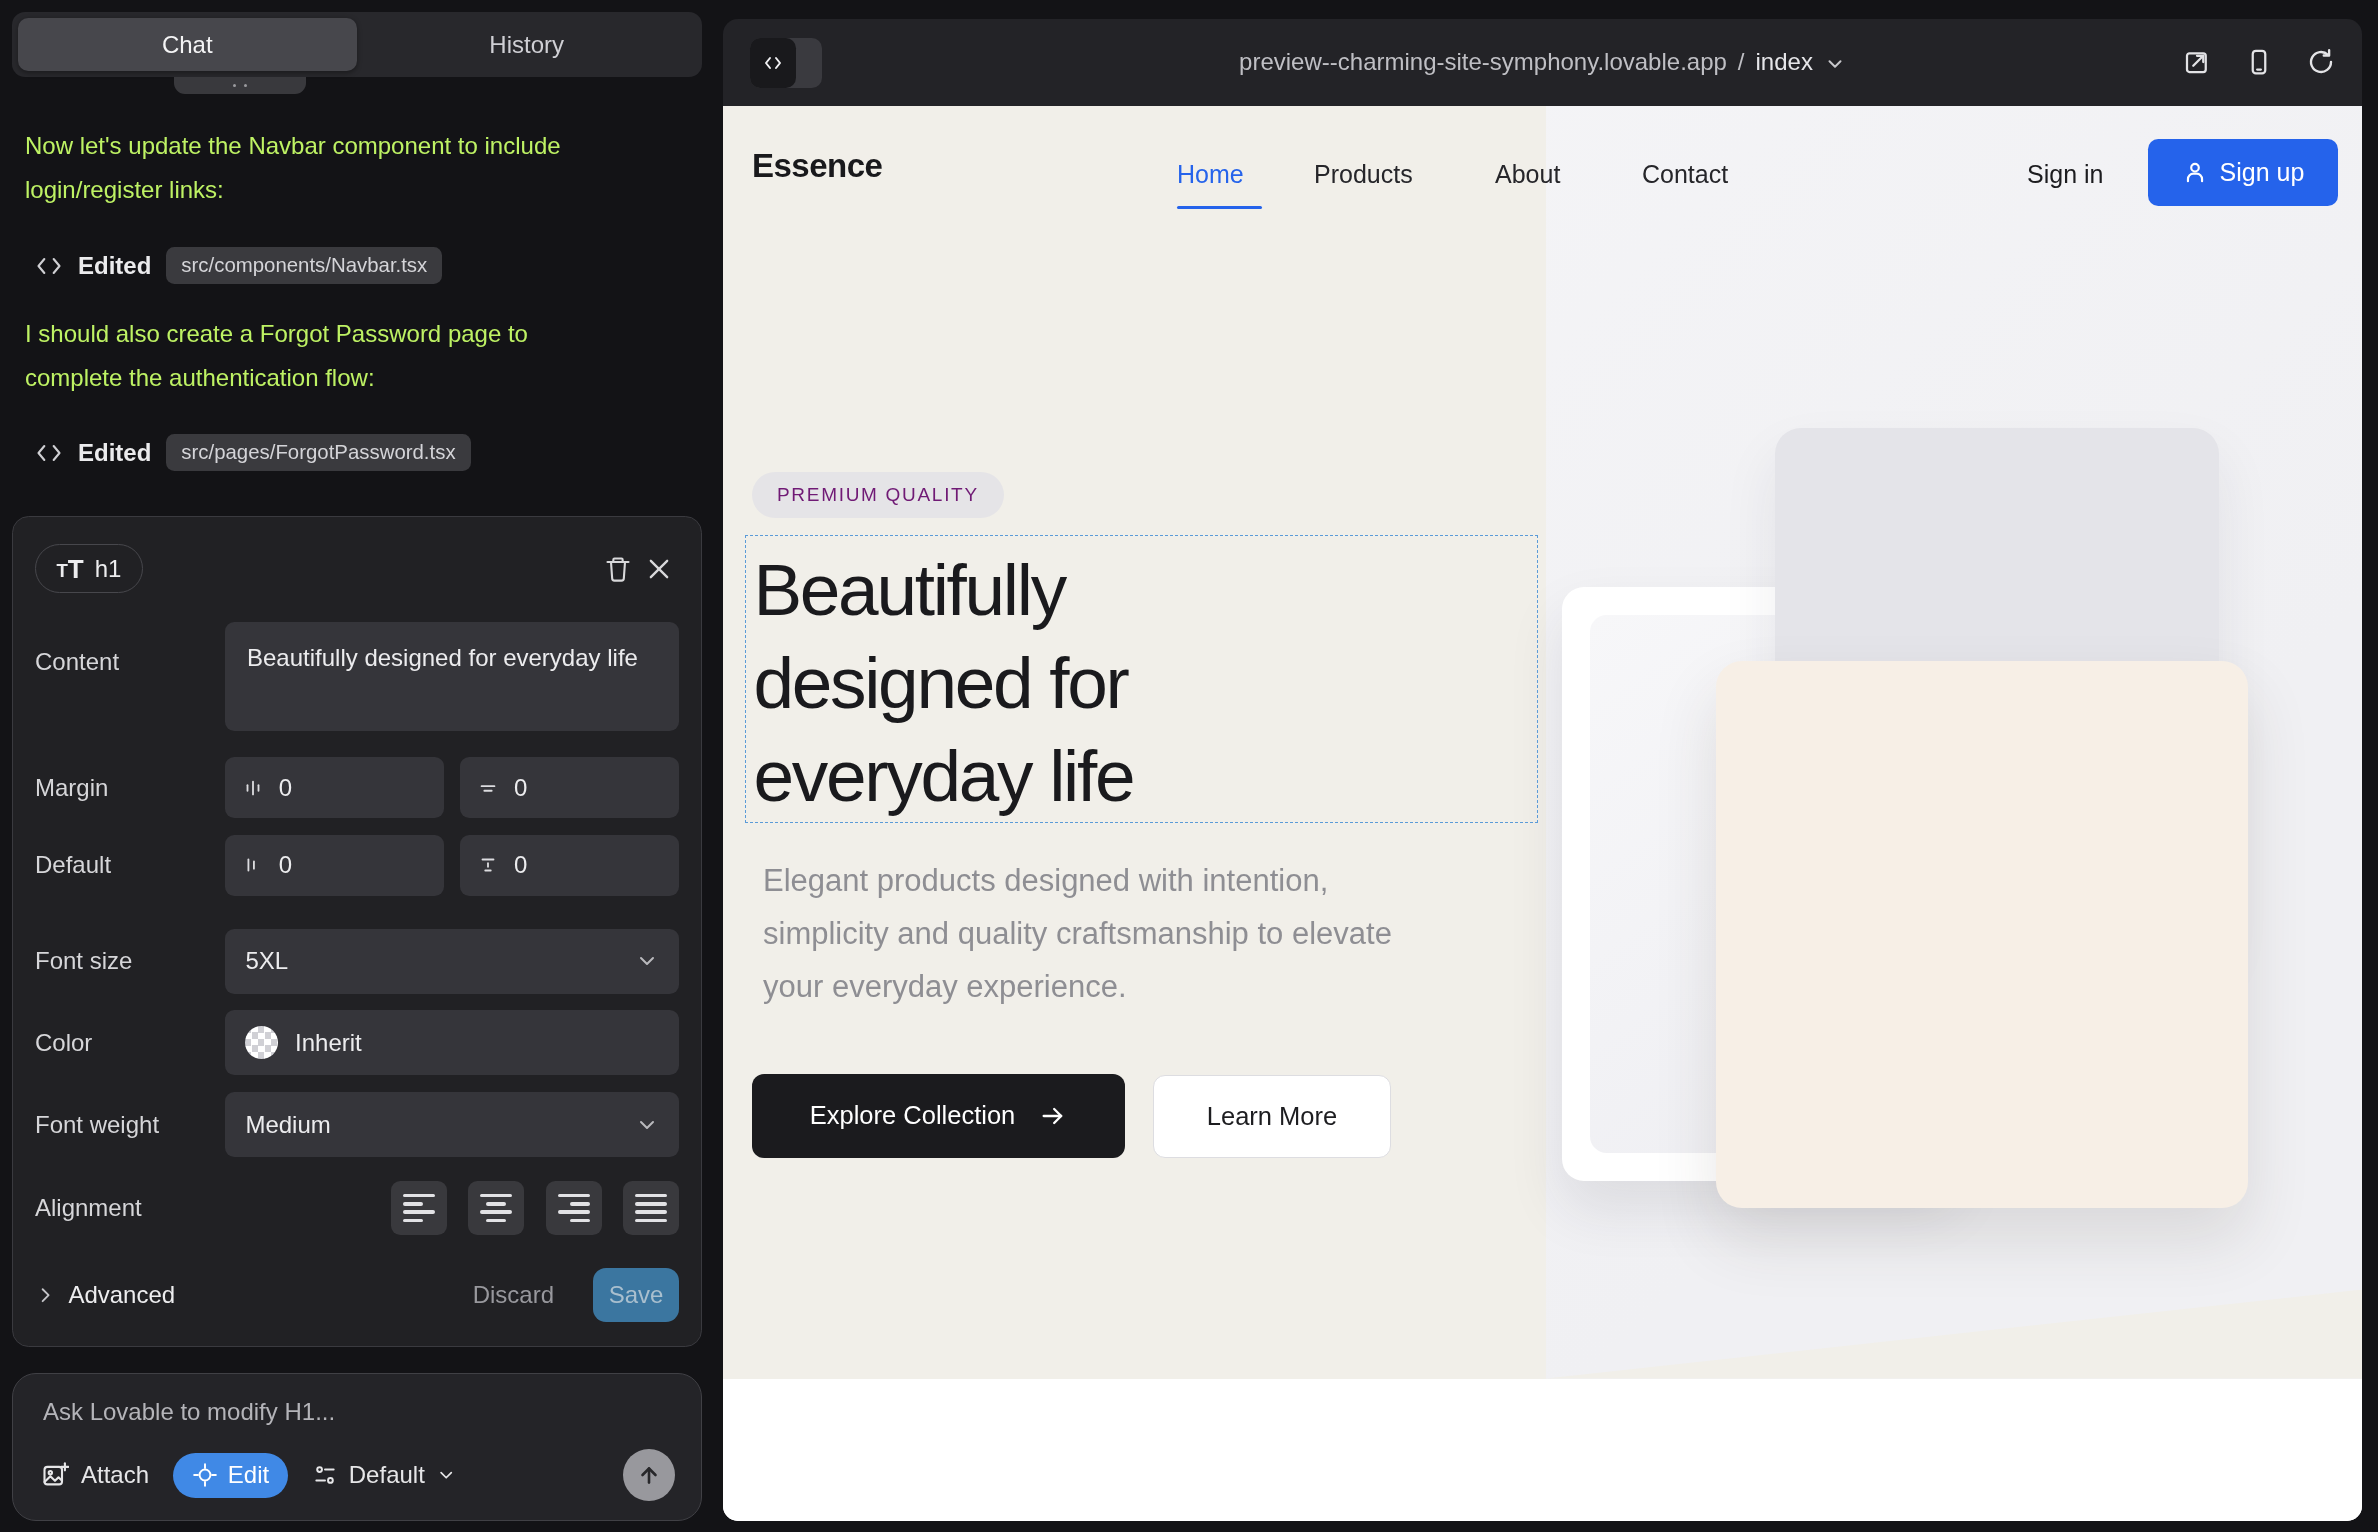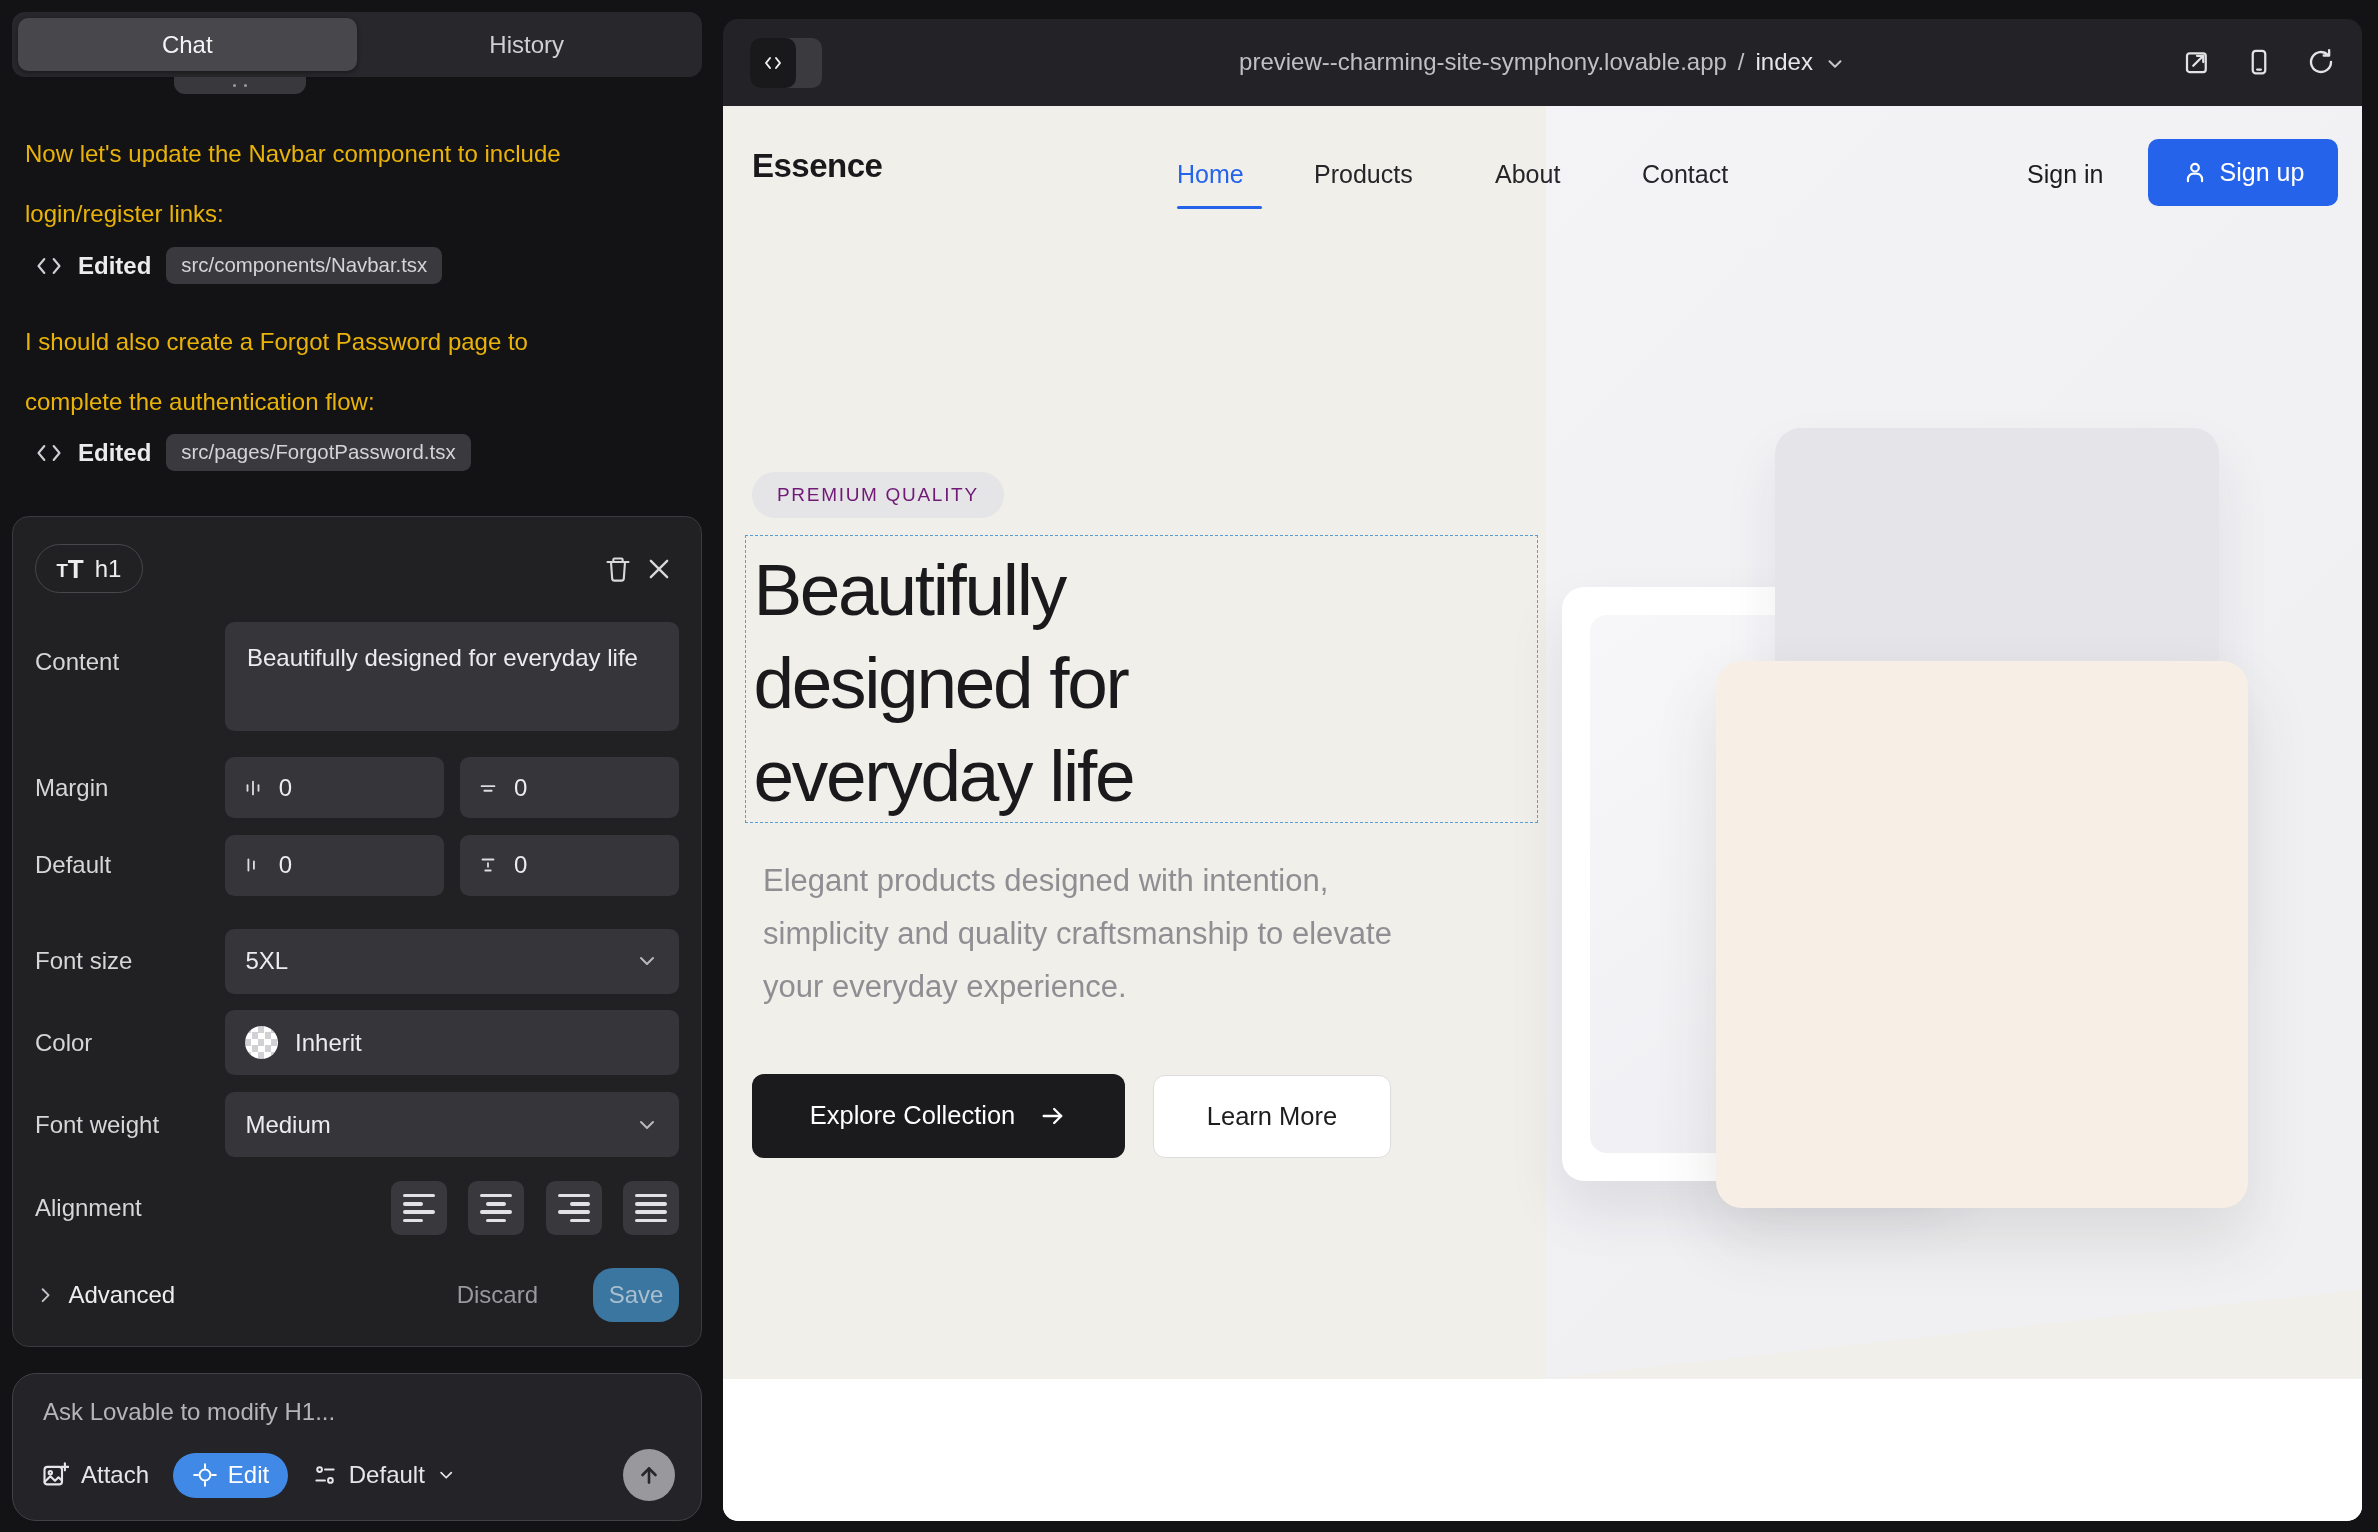--- a/index.html
+++ b/index.html
@@ -7,21 +7,21 @@
   .app{position:relative;width:2378px;height:1532px;background:#131316;overflow:hidden;}
   svg{display:block;}
 
   
   .tabbar{position:absolute;left:12px;top:12px;width:690px;height:65px;background:#28282c;border-radius:13px;display:flex;padding:5.6px;}
   .tab{flex:1;display:flex;align-items:center;justify-content:center;font-size:24px;color:#cfcfd4;border-radius:10.2px;cursor:pointer;}
   .tab.active{background:#47474c;color:#f4f4f5;box-shadow:0 1.9px 5.6px rgba(0,0,0,.35);}
   .clipped-chip{position:absolute;left:174px;top:77px;width:132px;height:16.7px;background:#39393d;border-radius:0 0 11px 11px;display:flex;align-items:center;justify-content:center;gap:7.4px;}
   .clipped-chip i{width:3.7px;height:3.7px;border-radius:50%;background:#9a9a9e;}
 
-  .msg{position:absolute;left:25px;width:557px;font-size:24px;line-height:60px;color:#eab308;}
+  .msg{position:absolute;left:25px;width:557px;font-size:24px;line-height:44px;color:#bef264;}
   .msg1{top:124px;} .msg2{top:312px;}
   .edited-row{position:absolute;left:35px;height:45px;display:flex;align-items:center;gap:15px;}
   .edited1{top:243px;} .edited2{top:430px;}
   .edited-row .code-ic{color:#cfcfd3;}
   .edited-label{font-size:24px;font-weight:700;color:#ebebed;}
   .file-chip{background:#3a3a3e;border-radius:8.3px;padding:7.4px 15px;font-size:20.4px;color:#d4d4d8;}
 
   
   .editor{position:absolute;left:12px;top:516px;width:690px;height:831px;background:#212124;border:1.4px solid #3a3a3f;border-radius:16.7px;padding:22px 22px 0 22px;}
   .ed-head{display:flex;align-items:center;height:59px;}
@@ -45,21 +45,21 @@
   .aln-btn{width:56px;height:54px;background:#39393d;border-radius:9.3px;display:flex;flex-direction:column;align-items:center;justify-content:center;gap:4.6px;cursor:pointer;padding:0 12px;}
   .aln-btn b{display:block;height:3.7px;border-radius:1.9px;background:#e2e2e5;width:100%;}
   .aln-left b:nth-child(2),.aln-left b:nth-child(4){width:62%;margin-right:auto;}
   .aln-center b:nth-child(2),.aln-center b:nth-child(4){width:62%;}
   .aln-right b:nth-child(2),.aln-right b:nth-child(4){width:62%;margin-left:auto;}
   .ed-foot{display:flex;align-items:center;margin-top:32px;height:56px;}
   .adv{display:flex;align-items:center;gap:13px;color:#ededef;font-size:24px;font-weight:500;cursor:pointer;}
   .adv svg{color:#c4c4c8;}
   .ed-foot .spacer{flex:1;}
   .discard{font-size:24px;color:#98989d;margin-right:39px;cursor:pointer;}
-  .save{width:86px;height:54px;background:#3b76a0;border-radius:20px;display:flex;align-items:center;justify-content:center;font-size:24px;color:#a9bfce;cursor:pointer;margin-left:16px;}
+  .save{width:86px;height:54px;background:#3b76a0;border-radius:13px;display:flex;align-items:center;justify-content:center;font-size:24px;color:#a9bfce;cursor:pointer;}
 
   
   .composer{position:absolute;left:12px;top:1373px;width:690px;height:148px;background:#242428;border:1.4px solid #404045;border-radius:24px;padding:24px 30px;}
   .composer .ph{font-size:24px;color:#b4b4b9;}
   .comp-row{position:absolute;left:28px;right:26px;bottom:18.6px;display:flex;align-items:center;gap:24px;}
   .attach{display:flex;align-items:center;gap:12px;color:#e6e6e8;font-size:24px;cursor:pointer;}
   .edit-pill{display:flex;align-items:center;gap:10.2px;background:#4089e6;border-radius:927px;padding:8.3px 18.6px;color:#fff;font-size:24px;cursor:pointer;}
   .default-btn{display:flex;align-items:center;gap:11px;color:#e6e6e8;font-size:24px;cursor:pointer;}
   .comp-row .spacer{flex:1;}
   .send{width:52px;height:52px;border-radius:50%;background:#98989d;display:flex;align-items:center;justify-content:center;color:#27272a;cursor:pointer;}

